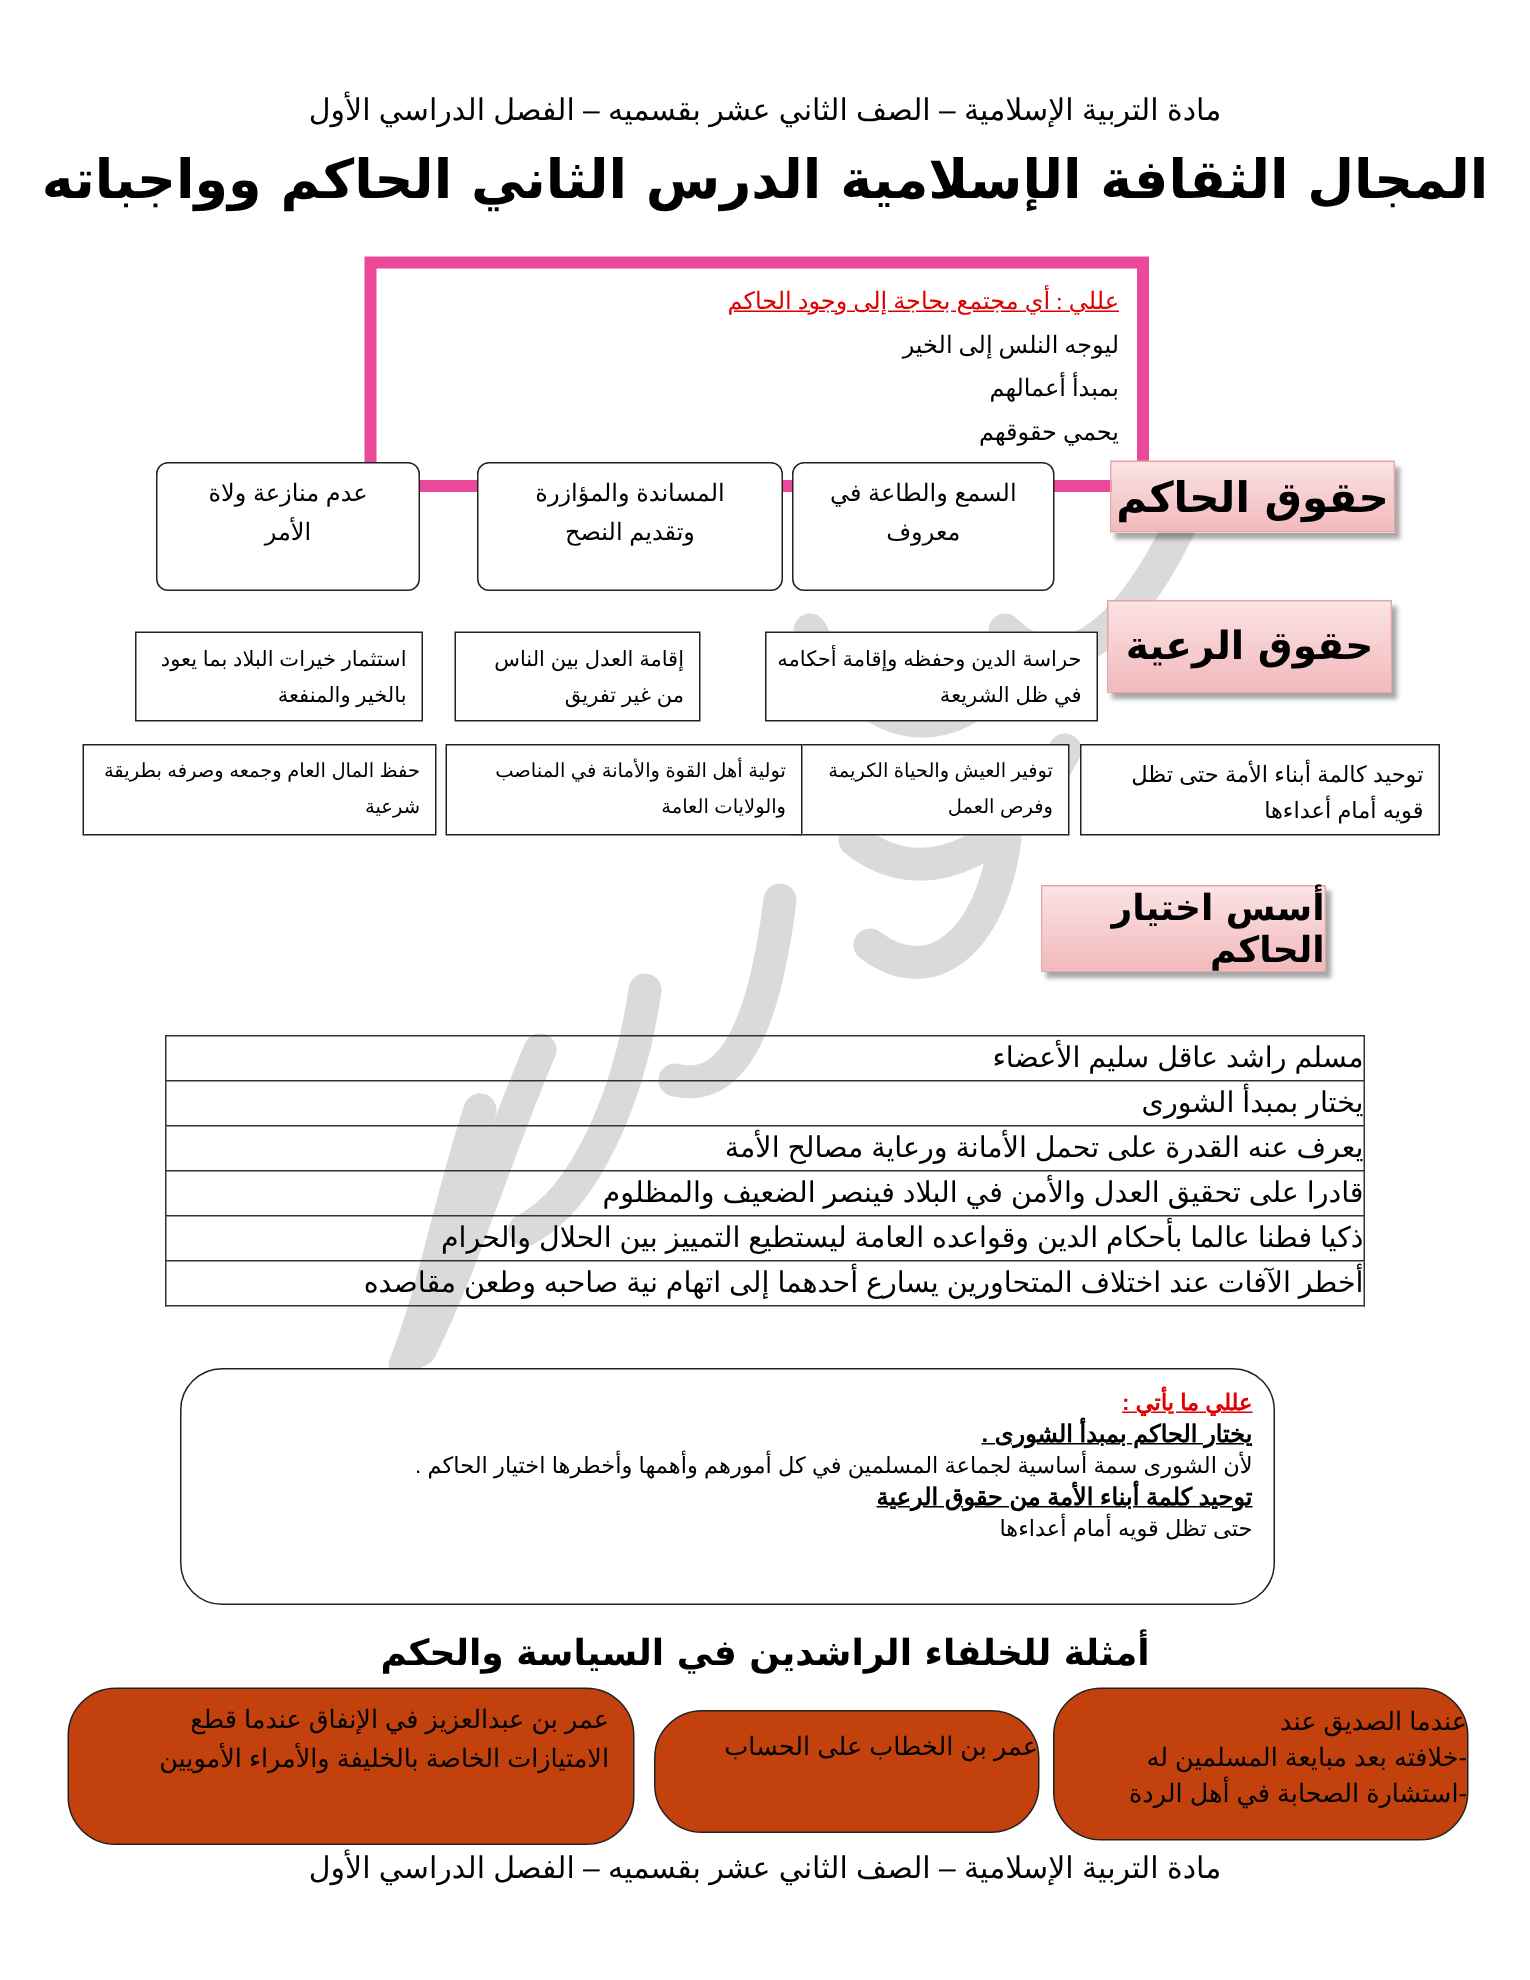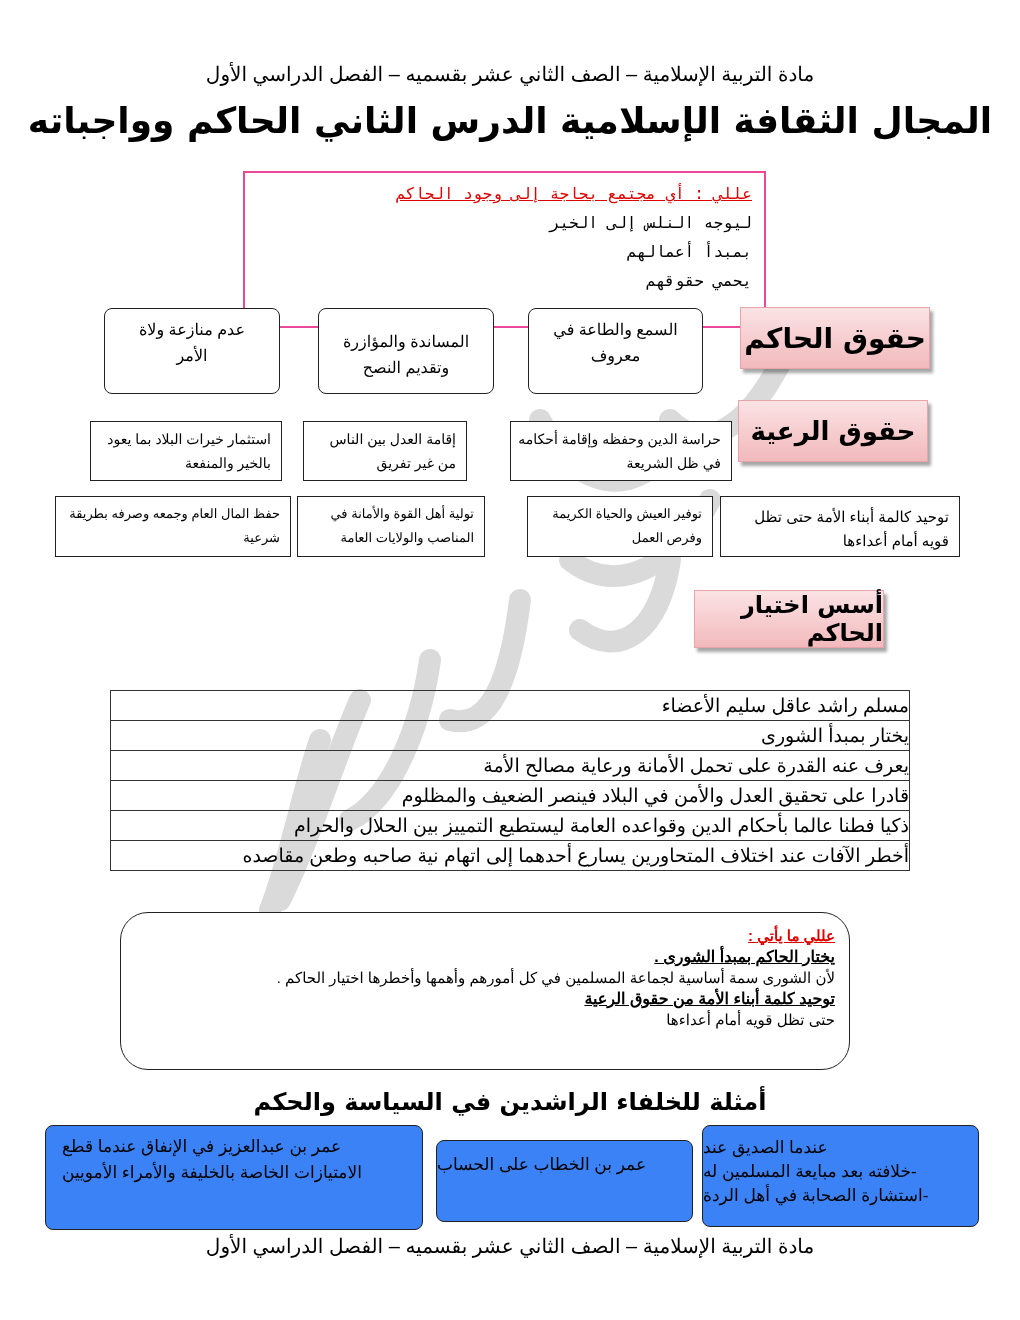--- a/index.html
+++ b/index.html
@@ -15,23 +15,23 @@
     .header-line {
       left: 0; width: 1020px; text-align: center; direction: rtl;
       font-family: "Liberation Sans", sans-serif; font-size: 20px; line-height: 24px;
     }
     .title {
       top: 96px; left: 0; width: 1020px; text-align: center; direction: rtl;
       font-family: "DejaVu Sans", sans-serif; font-weight: bold; font-size: 36px; line-height: 50px;
       letter-spacing: -0.5px;
     }
     .why-box {
-      left: 243px; top: 171px; width: 523px; height: 157px; border: 2px solid #ec4899;
+      left: 243px; top: 171px; width: 523px; height: 157px; border: 8px solid #ec4899;
       box-sizing: border-box; background: #fff; z-index: 1;
-      padding: 8px 12px 0 0; direction: rtl; font-family: Liberation Mono, monospace;
+      padding: 8px 12px 0 0; direction: rtl; font-family: Liberation Serif, serif;
       font-size: 16px; line-height: 29px;
     }
     .why-box .q { color: #e00000; text-decoration: underline; }
     .why-box div { text-align: right; }
     .rbox {
       box-sizing: border-box; border: 1.5px solid #222; border-radius: 8px; background: #fff;
       display: flex; align-items: flex-start; justify-content: center; text-align: center;
       direction: rtl; font-family: "Liberation Sans", sans-serif; font-size: 16px; line-height: 26px;
       padding-top: 8px; z-index: 1;
     }
@@ -61,22 +61,22 @@
       direction: rtl; text-align: right; padding: 12px 14px 0 0;
       font-family: "Liberation Sans", sans-serif; font-size: 15px; line-height: 21px;
     }
     .explain-box .red { color: #e00000; font-weight: bold; text-decoration: underline; }
     .explain-box .bu { font-weight: bold; text-decoration: underline; }
     .examples-title {
       top: 1085px; left: 0; width: 1020px; text-align: center; direction: rtl;
       font-family: "DejaVu Sans", sans-serif; font-weight: bold; font-size: 24px; line-height: 34px;
     }
     .ex-box {
-      box-sizing: border-box; border: 1.5px solid #222; border-radius: 8px; background: #3b82f6;
-      direction: rtl; text-align: left; font-family: "Liberation Sans", sans-serif;
+      box-sizing: border-box; border: 1.5px solid #222; border-radius: 32px; background: #c2410c;
+      direction: rtl; text-align: right; font-family: "Liberation Sans", sans-serif;
       font-size: 17px; line-height: 24px; padding-top: 8px; z-index: 1;
     }
   </style>
 </head>
 <body>
 
 <svg class="watermark" viewBox="0 0 600 620">
   <g fill="none" stroke="#d4d4d4" stroke-width="22" stroke-linecap="round" opacity="0.85">
     <path d="M560 20 C 520 120, 470 160, 430 120"></path>
     <path d="M470 200 C 440 260, 380 300, 330 260"></path>
@@ -92,40 +92,40 @@
 <div class="abs header-line" style="top:62px;">مادة التربية الإسلامية – الصف الثاني عشر بقسميه – الفصل الدراسي الأول</div>
 <div class="abs title">المجال الثقافة الإسلامية الدرس الثاني  الحاكم وواجباته</div>
 
 <div class="abs why-box">
   <div><span class="q">عللي : أي مجتمع بحاجة إلى وجود الحاكم</span></div>
   <div>ليوجه النلس إلى الخير</div>
   <div>بمبدأ أعمالهم</div>
   <div>يحمي حقوقهم</div>
 </div>
 
-<div class="abs label-box" style="left:740px; top:307px; width:190px; height:62px; font-size:28px;">حقوق الحاكم</div>
+<div class="abs label-box" style="left:740px; top:307px; width:190px; height:48px; font-size:28px;">حقوق الحاكم</div>
 <div class="abs rbox" style="left:528px; top:308px; width:175px; height:86px;">
   <span style="width:130px;">السمع والطاعة في معروف</span>
 </div>
-<div class="abs rbox" style="left:318px; top:308px; width:176px; height:86px;align-items:center;">
+<div class="abs rbox" style="left:318px; top:308px; width:204px; height:86px;">
   <span style="width:150px;">المساندة والمؤازرة وتقديم النصح</span>
 </div>
 <div class="abs rbox" style="left:104px; top:308px; width:176px; height:86px;">
   <span style="width:130px;">عدم منازعة ولاة الأمر</span>
 </div>
 
 <div class="abs label-box" style="left:738px; top:400px; width:190px; height:62px; font-size:26px;">حقوق الرعية</div>
 
 <div class="abs sbox" style="left:510px; top:421px; width:222px; height:60px;">حراسة الدين وحفظه وإقامة أحكامه في ظل الشريعة</div>
 <div class="abs sbox" style="left:303px; top:421px; width:164px; height:60px;">إقامة العدل بين الناس من غير تفريق</div>
 <div class="abs sbox" style="left:90px; top:421px; width:192px; height:60px;">استثمار خيرات البلاد بما يعود بالخير والمنفعة</div>
 
 <div class="abs sbox" style="left:720px; top:496px; width:240px; height:61px; font-size:15px; padding-top:8px;">توحيد كالمة أبناء الأمة حتى تظل قويه أمام أعداءها</div>
 <div class="abs sbox sm" style="left:527px; top:496px; width:186px; height:61px;">توفير العيش والحياة الكريمة وفرص العمل</div>
-<div class="abs sbox sm" style="left:297px; top:496px; width:188px; height:61px;">تولية أهل القوة والأمانة في المناصب والولايات العامة</div>
+<div class="abs sbox sm" style="left:297px; top:496px; width:238px; height:61px;">تولية أهل القوة والأمانة في المناصب والولايات العامة</div>
 <div class="abs sbox sm" style="left:55px; top:496px; width:236px; height:61px;">حفظ المال العام وجمعه وصرفه بطريقة شرعية</div>
 
 <div class="abs label-box" style="left:694px; top:590px; width:190px; height:58px; font-size:24px;">أسس اختيار الحاكم</div>
 
 <table class="basis">
   <tbody>
       <tr>
         <td>مسلم راشد عاقل سليم الأعضاء</td>
       </tr>
   <tr>

